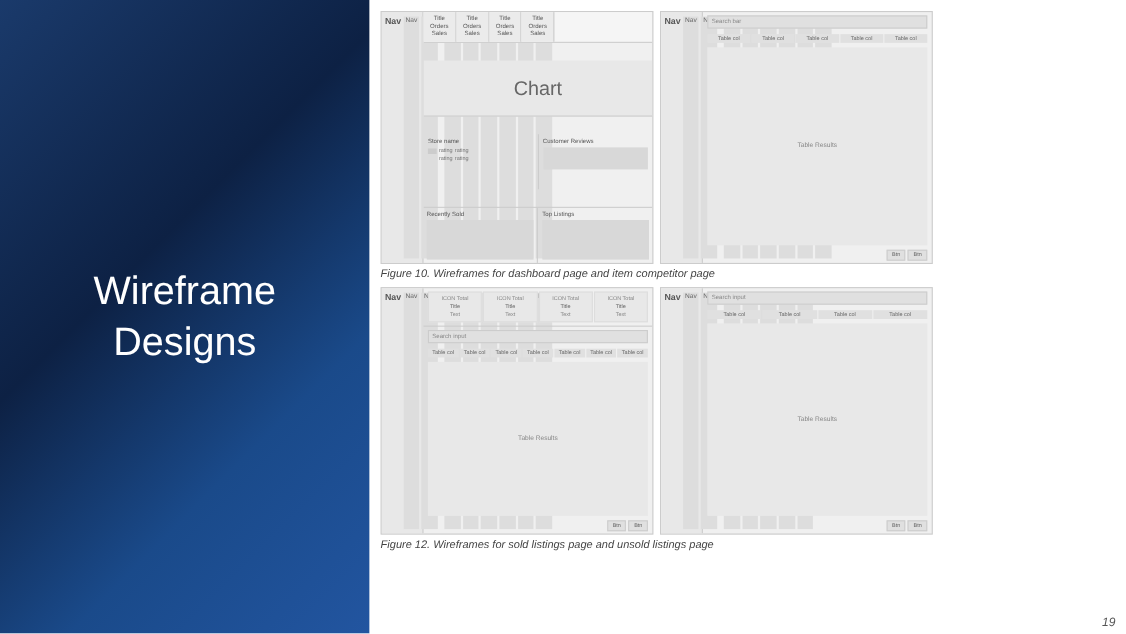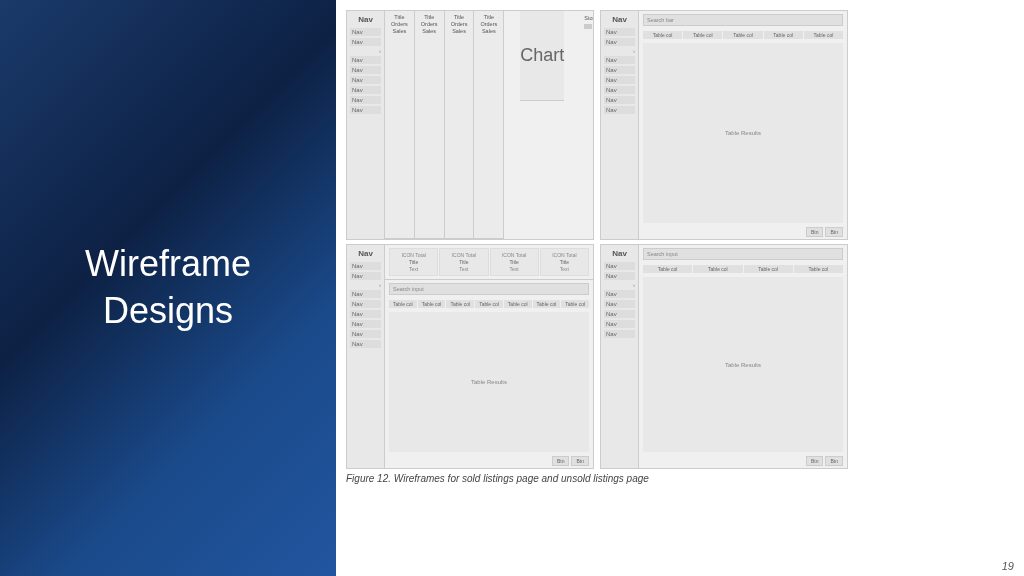--- a/index.html
+++ b/index.html
@@ -92,21 +92,20 @@
     .wf-inner {
       display: flex;
       height: 100%;
     }
 
     .wf-nav {
       width: 38px;
       background: #e8e8e8;
       border-right: 1px solid #ccc;
       display: flex;
-      flex-direction: column;
       padding: 4px 3px;
       gap: 2px;
       flex-shrink: 0;
     }
 
     .wf-nav-title {
       font-size: 8px;
       font-weight: bold;
       color: #555;
       text-align: center;
@@ -122,21 +121,21 @@
 
     .wf-nav-arrow {
       font-size: 6px;
       color: #888;
       text-align: right;
     }
 
     .wf-content {
       flex: 1;
       display: flex;
-      flex-direction: row;
+      flex-direction: column;
       overflow: hidden;
       gap: 16px;
     }
 
     
     .wf-tabs {
       display: flex;
       border-bottom: 1px solid #ccc;
       background: #f5f5f5;
       flex-shrink: 0;
@@ -454,20 +453,21 @@
           <div class="wf-table-btns">
             <div class="wf-btn">Btn</div>
             <div class="wf-btn">Btn</div>
           </div>
         </div>
       </div>
     </div>
 
   </div>
 
+  <div class="caption">Figure 10. Wireframes for dashboard page and item competitor page</div>
 
   <div class="wireframe-row">
 
     <div class="wf-box wf-sold">
       <div class="wf-inner">
 
         <div class="wf-nav">
           <div class="wf-nav-title">Nav</div>
           <div class="wf-nav-item">Nav</div>
           <div class="wf-nav-item">Nav</div>

